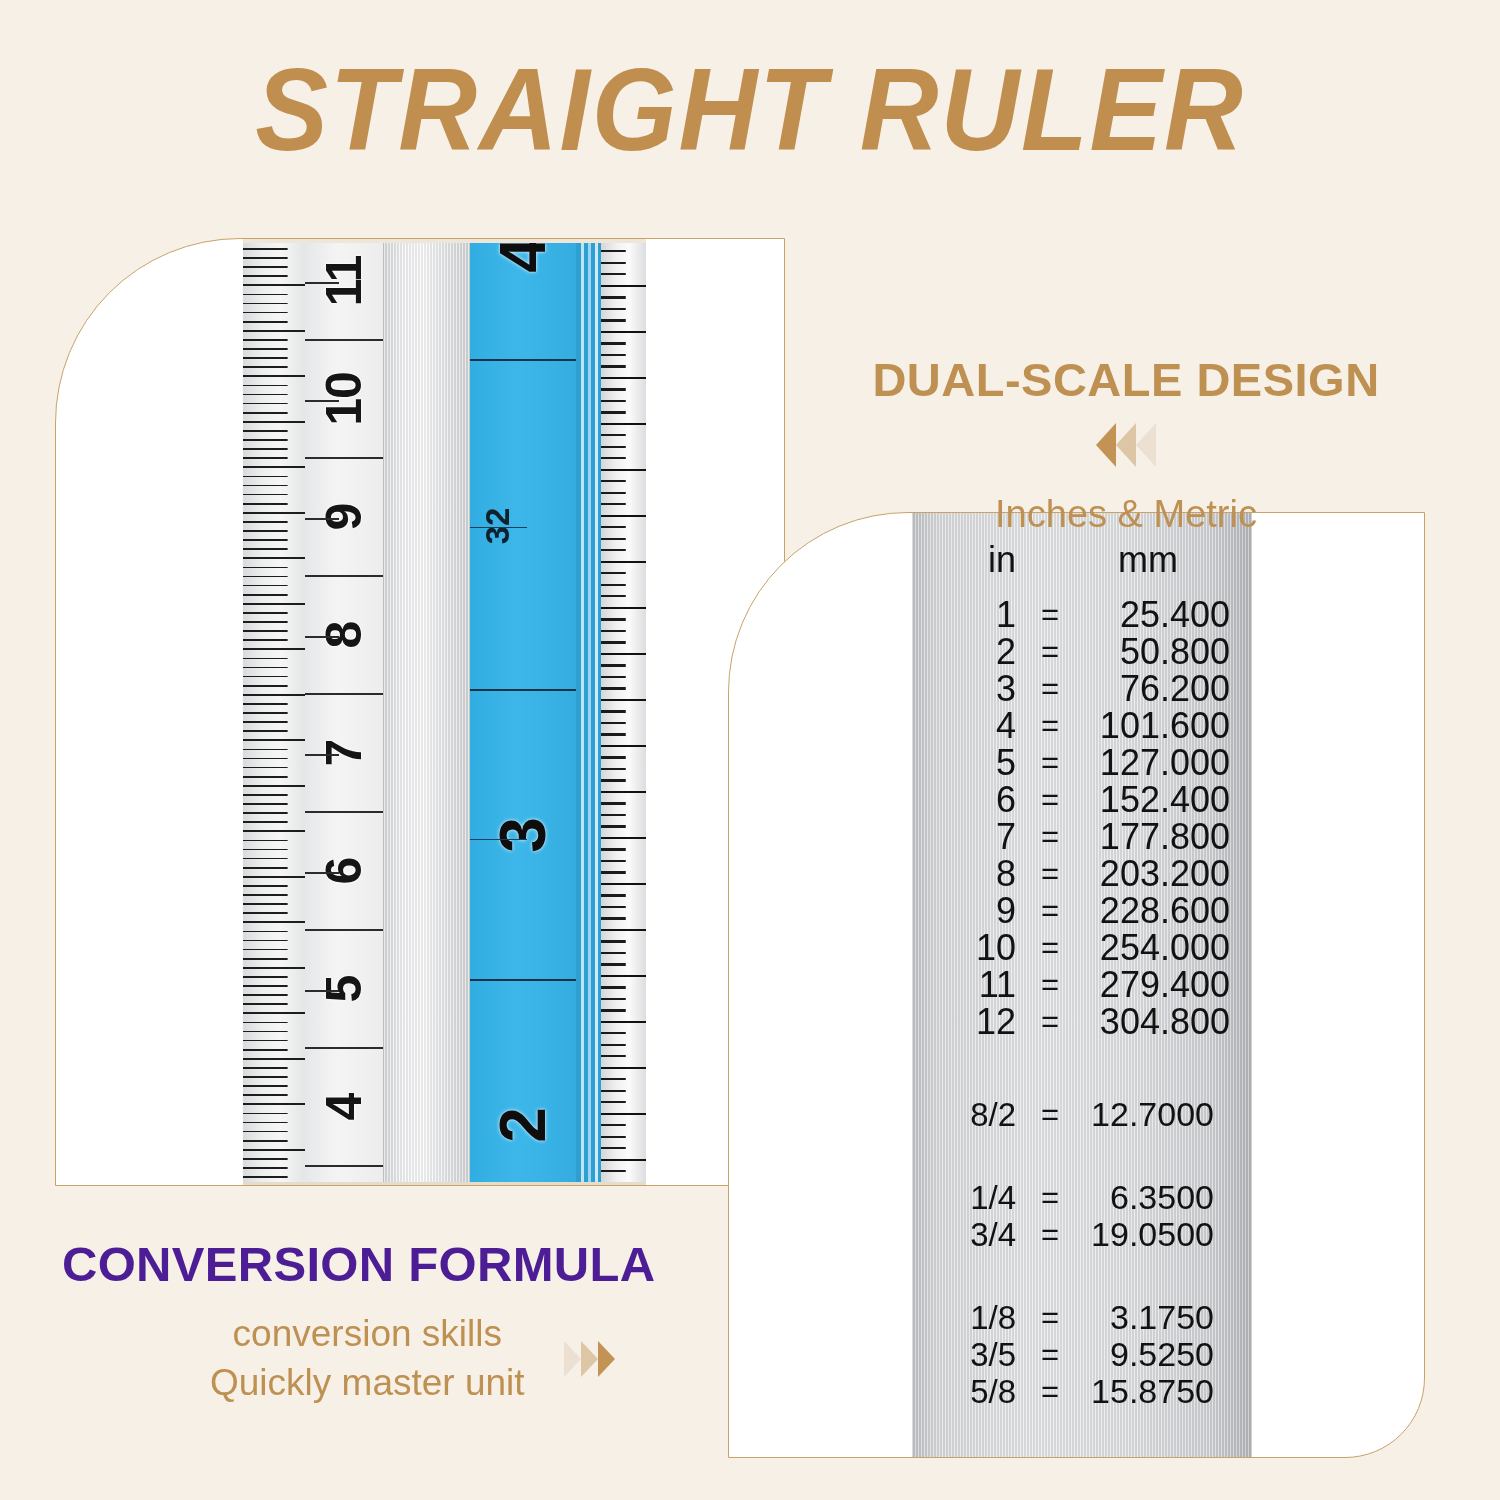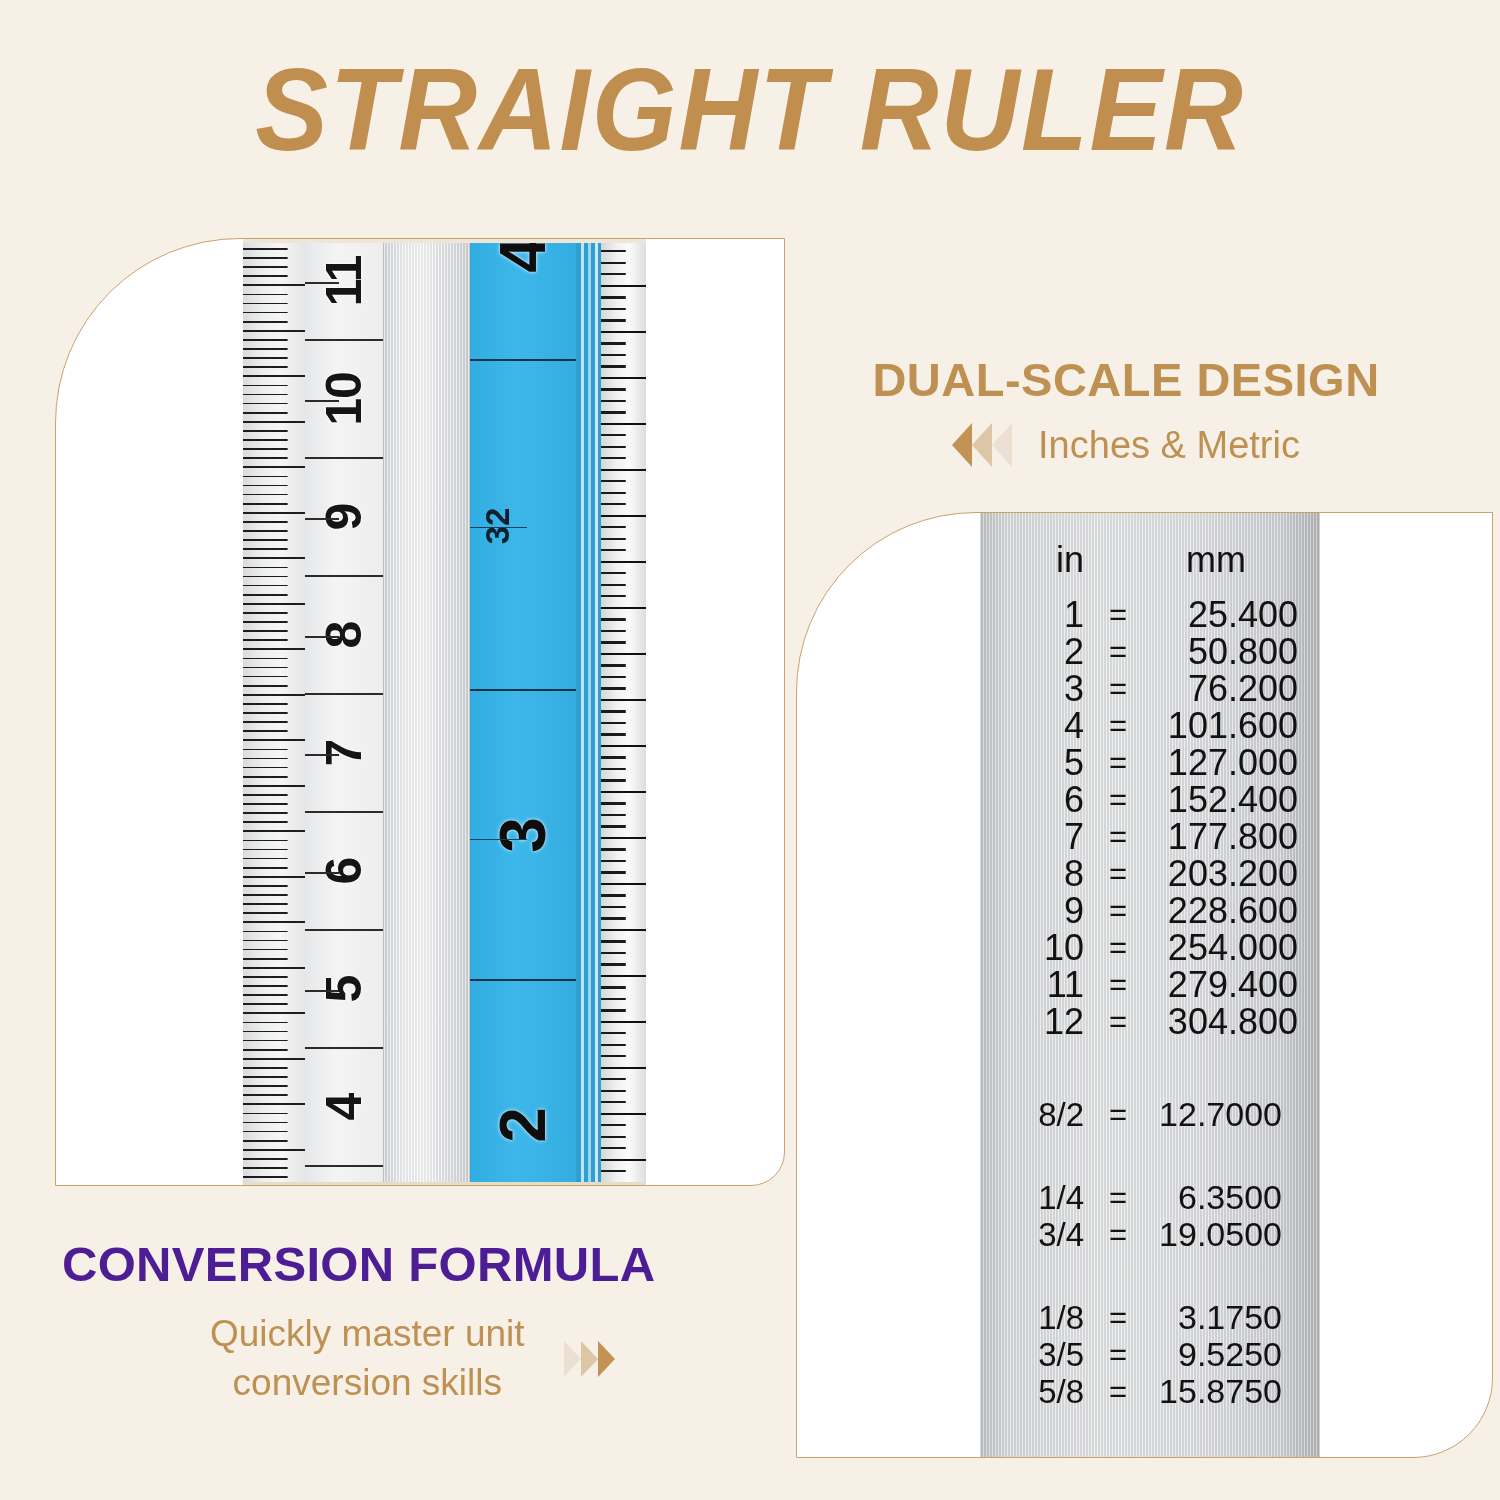--- a/index.html
+++ b/index.html
@@ -37,21 +37,21 @@
     overflow:hidden;
   }
   .card-left{
     left:55px;top:238px;width:730px;height:948px;
     border-top-left-radius:185px;
     border-bottom-right-radius:34px;
     border-top-right-radius:0;
     border-bottom-left-radius:0;
   }
   .card-right{
-    left:796px;top:512px;width:697px;height:946px;
+    left:728px;top:512px;width:697px;height:946px;
     border-top-left-radius:180px;
     border-bottom-right-radius:80px;
     border-top-right-radius:0;
     border-bottom-left-radius:0;
   }
 
   
   .ruler{
     position:absolute;
     left:187px;            
@@ -190,21 +190,21 @@
     position:absolute;left:826px;top:352px;width:600px;
     text-align:center;
   }
   .dual-title{
     font-size:47px;font-weight:bold;color:#BE9052;
     letter-spacing:0.5px;white-space:nowrap;
     font-family:"Liberation Sans", sans-serif;
   }
   .dual-sub-row{
     display:flex;align-items:center;justify-content:center;
-    gap:26px;margin-top:16px;
+    gap:26px;margin-top:16px;flex-direction:column;
   }
   .dual-sub{
     font-size:38px;color:#BE9052;
     font-family:"Liberation Sans", sans-serif;
     white-space:nowrap;
   }
 
   
   .chev-group{display:flex;align-items:center;}
   .chev{
@@ -470,22 +470,22 @@
         <span class="chev chev-left c3"></span>
       </div>
       <div class="dual-sub">Inches &amp; Metric</div>
     </div>
   </div>
 
   <div class="conv-head">
     <div class="conv-title">CONVERSION FORMULA</div>
     <div class="conv-sub-row">
       <div class="conv-sub">
+        <div>conversion skills</div>
         <div>Quickly master unit</div>
-        <div>conversion skills</div>
       </div>
       <div class="chev-group">
         <span class="chev chev-sm chev-right c3"></span>
         <span class="chev chev-sm chev-right c2"></span>
         <span class="chev chev-sm chev-right c1"></span>
       </div>
     </div>
   </div>
 
 </div>

